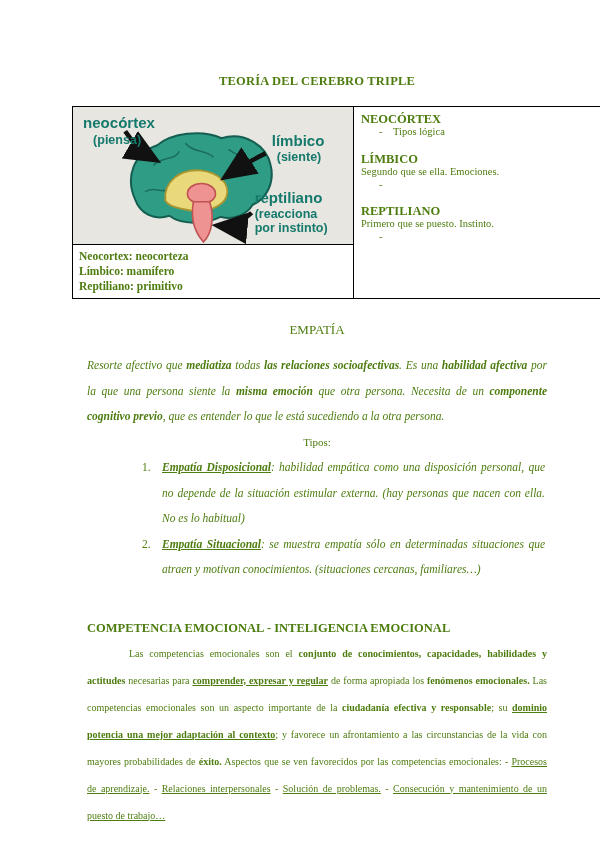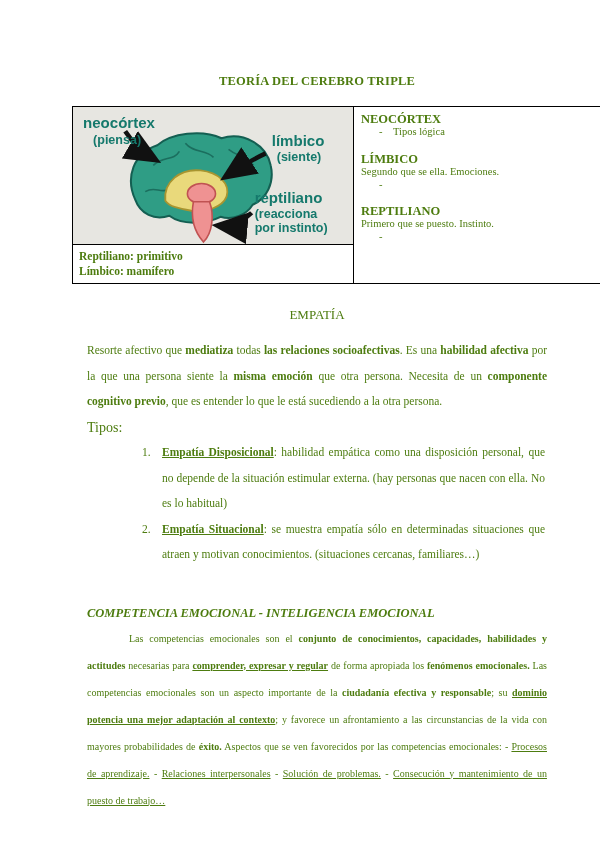--- a/index.html
+++ b/index.html
@@ -28,29 +28,29 @@
   .bsec-heading{font-size:12.5px;font-weight:bold;line-height:14px;}
   .bsec + .bsec{margin-top:13px;}
   .bullet-row{display:flex;padding-left:18px;}
   .bullet-marker{width:14px;flex:0 0 14px;}
   .bullet-text{flex:1;}
   
   h2.sec-title-center{
     margin:23px 0 15px 0;text-align:center;font-size:13px;font-weight:normal;
   }
   .body-par{
-    margin:0 70px;font-size:11.5px;line-height:25.5px;text-align:justify;
+    margin:0 70px;font-size:11.5px;line-height:25.5px;text-align:justify;font-style:italic;
   }
-  .tipos-line{margin:0 70px;font-size:14px;line-height:25.5px;}
+  .tipos-line{margin:0 70px;font-size:11px;line-height:25.5px;text-align:center;}
   .num-list{margin:0 72px 0 125px;}
   .num-item{display:flex;font-size:11.5px;line-height:25.5px;}
   .num-item .num{flex:0 0 20px;}
-  .num-item .item-content{flex:1;text-align:justify;}
+  .num-item .item-content{flex:1;text-align:justify;font-style:italic;}
   h3.sec-title-left{
-    margin:38px 70px 0 70px;font-size:12.5px;font-weight:bold;font-style:italic;
+    margin:38px 70px 0 70px;font-size:12.5px;font-weight:bold;
   }
   .indent-par{
     margin:4px 70px 0 70px;font-size:10px;line-height:27px;text-align:justify;text-indent:42px;
   }
   
   .fig-label{font-family:"Liberation Sans", sans-serif;font-weight:bold;}
 </style>
 </head>
 <body>
 
@@ -89,22 +89,23 @@
 
           <text class="fig-label" x="198" y="39" font-size="15" fill="#15796c">límbico</text>
           <text class="fig-label" x="203" y="54" font-size="12.5" fill="#15796c">(siente)</text>
 
           <text class="fig-label" x="181" y="95" font-size="15" fill="#15796c">reptiliano</text>
           <text class="fig-label" x="181" y="110" font-size="12.5" fill="#15796c">(reacciona</text>
           <text class="fig-label" x="181" y="124" font-size="12.5" fill="#15796c">por instinto)</text>
         </svg>
       </div>
       <div class="notes-cell">
+        <div>Neocortex: neocorteza</div>
+        <div>Límbico: mamífero</div>
         <div>Reptiliano: primitivo</div>
-        <div>Límbico: mamífero</div>
       </div>
     </div>
 
     <div class="col-right">
       <div class="bsec">
         <div class="bsec-heading">NEOCÓRTEX</div>
         <div class="bullet-row">
           <span class="bullet-marker">-</span>
           <span class="bullet-text">Tipos lógica</span>
         </div>

